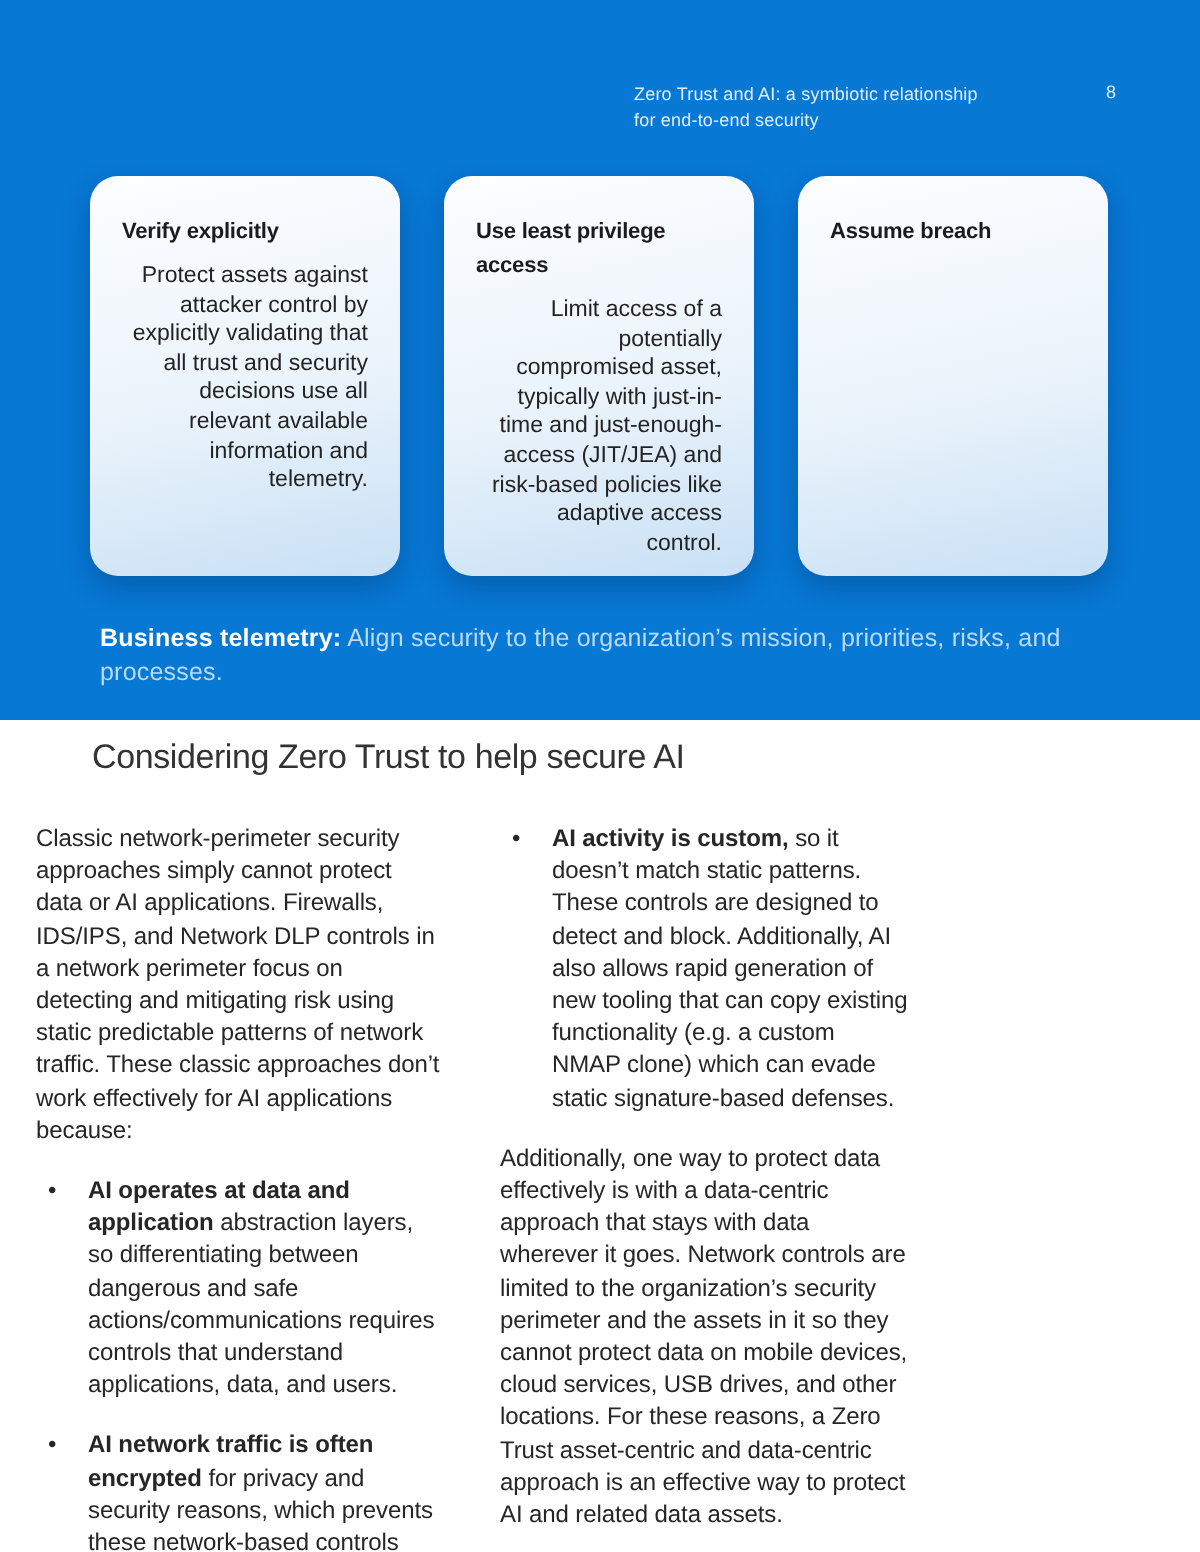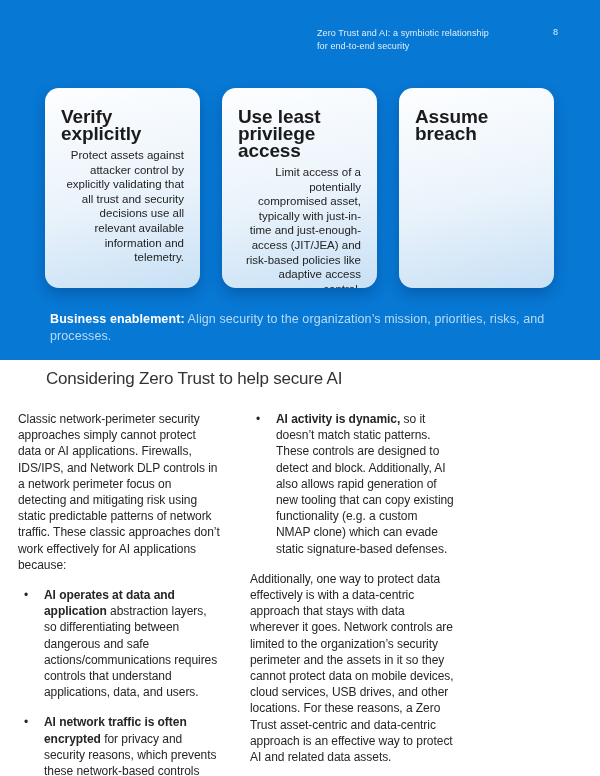--- a/index.html
+++ b/index.html
@@ -7,21 +7,21 @@
     position:relative; width:600px; height:776px; overflow:hidden;
     background:#ffffff; font-family:"Liberation Sans", sans-serif;
     -webkit-font-smoothing:antialiased;
   }
   
   .hero {
     position:absolute; top:0; left:0; width:600px; height:360px;
     background: var(--brand_blue, #0778d4);
   }
   .running-head {
-    position:absolute; top:27px; left:317px; right:42px;
+    position:absolute; top:41px; left:317px; right:42px;
     display:flex; justify-content:space-between; align-items:flex-start;
   }
   .rh-title {
     width:172px; font-size:9px; line-height:12.5px;
     color:rgba(255,255,255,0.88); letter-spacing:0.1px;
   }
   .rh-page { font-size:9px; color:rgba(255,255,255,0.88); }
   
   .cards {
     position:absolute; top:88px; left:45px;
@@ -30,21 +30,21 @@
   .card {
     width:155px; height:200px; box-sizing:border-box;
     padding:20px 16px 14px 16px; border-radius:14px; overflow:hidden;
     background:linear-gradient(168deg,
       var(--card_gradient_top, #fdfeff) 0%,
       #eaf3fb 55%,
       var(--card_gradient_bottom, #c8e0f5) 100%);
     box-shadow:0 6px 14px rgba(0,30,80,0.28);
   }
   .card-title {
-    font-size:19px; font-weight:bold; line-height:17px;
+    font-size:11px; font-weight:bold; line-height:17px;
     color:#1b1b1b; margin-bottom:6px; letter-spacing:-0.1px;
   }
   .card-body {
     font-size:11.5px; line-height:14.6px; color:#232323;text-align:right;
   }
   
   .banner {
     position:absolute; top:311px; left:50px; right:28px;
     font-size:12.5px; line-height:17px; letter-spacing:0.1px;
   }
@@ -94,21 +94,21 @@
       <div class="card">
         <div class="card-title">Use least privilege access</div>
         <div class="card-body">Limit access of a potentially compromised asset, typically with just-in-time and just-enough-access (JIT/JEA) and risk-based policies like adaptive access control.</div>
       </div>
       <div class="card">
         <div class="card-title">Assume breach</div>
       </div>
     </div>
 
     <div class="banner">
-      <span class="banner-lead">Business enablement:</span>
+      <span class="banner-lead">Business telemetry:</span>
       <span class="banner-text">Align security to the organization’s mission, priorities, risks, and processes.</span>
     </div>
 
   </div>
 
   <div class="content">
 
     <h1 class="section-heading">Considering Zero Trust to help secure AI</h1>
 
     <div class="cols">
@@ -122,21 +122,21 @@
         </div>
 
         <div class="bullet">
           <span class="lead">AI network traffic is often encrypted</span>
           <span>for privacy and security reasons, which prevents these network-based controls from getting any visibility.</span>
         </div>
       </div>
 
       <div class="col">
         <div class="bullet">
-          <span class="lead">AI activity is dynamic,</span>
+          <span class="lead">AI activity is custom,</span>
           <span>so it doesn’t match static patterns. These controls are designed to detect and block. Additionally, AI also allows rapid generation of new tooling that can copy existing functionality (e.g. a custom NMAP clone) which can evade static signature-based defenses.</span>
         </div>
 
         <p>Additionally, one way to protect data effectively is with a data-centric approach that stays with data wherever it goes. Network controls are limited to the organization’s security perimeter and the assets in it so they cannot protect data on mobile devices, cloud services, USB drives, and other locations. For these reasons, a Zero Trust asset-centric and data-centric approach is an effective way to protect AI and related data assets.</p>
       </div>
 
     </div>
   </div>
 
 </div>

